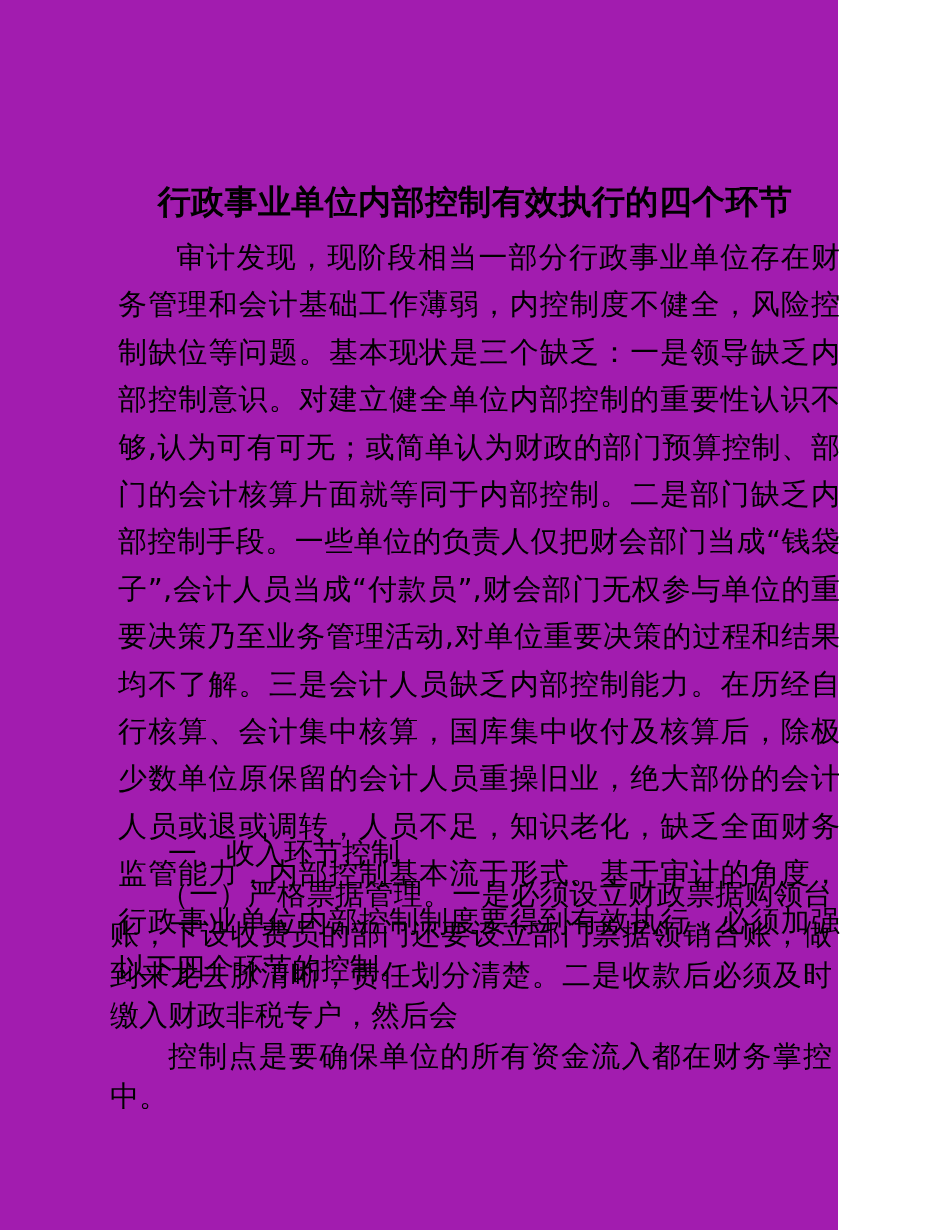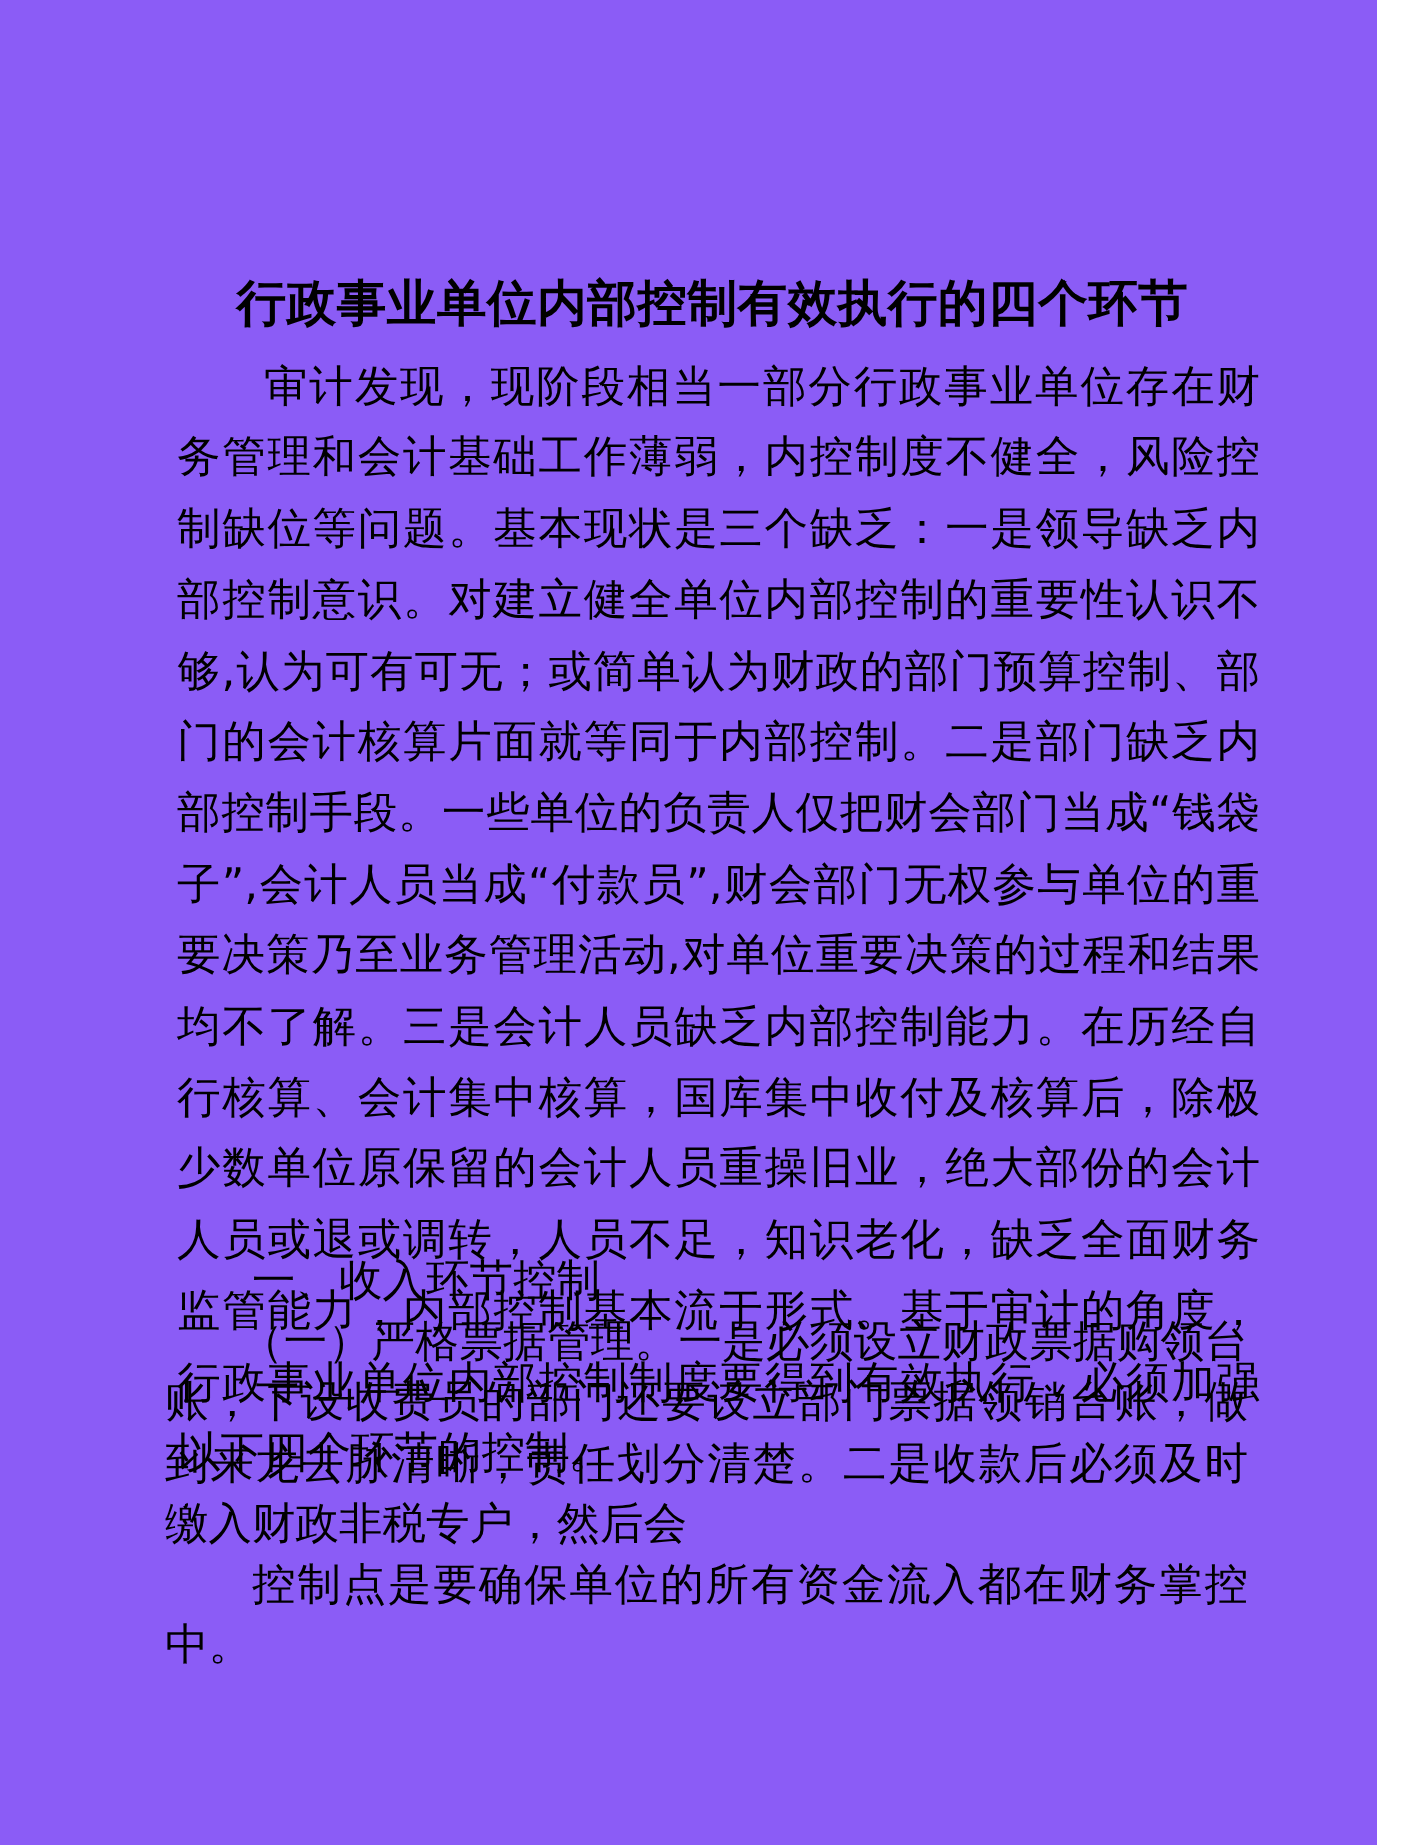--- a/index.html
+++ b/index.html
@@ -14,23 +14,23 @@
     overflow: hidden;
     font-family: "DejaVu Sans", "Liberation Sans", sans-serif;
     color: #000000;
     -webkit-font-smoothing: antialiased;
   }
 
   .page {
     position: absolute;
     left: 0;
     top: 0;
-    width: 918px;
+    width: 838px;
     height: 1230px;
-    background: #8b5cf6;
+    background: #a21caf;
   }
 
   
   .doc-title {
     position: absolute;
     left: 0;
     top: 159px;
     width: 950px;
     text-align: center;
     font-size: 33px;

